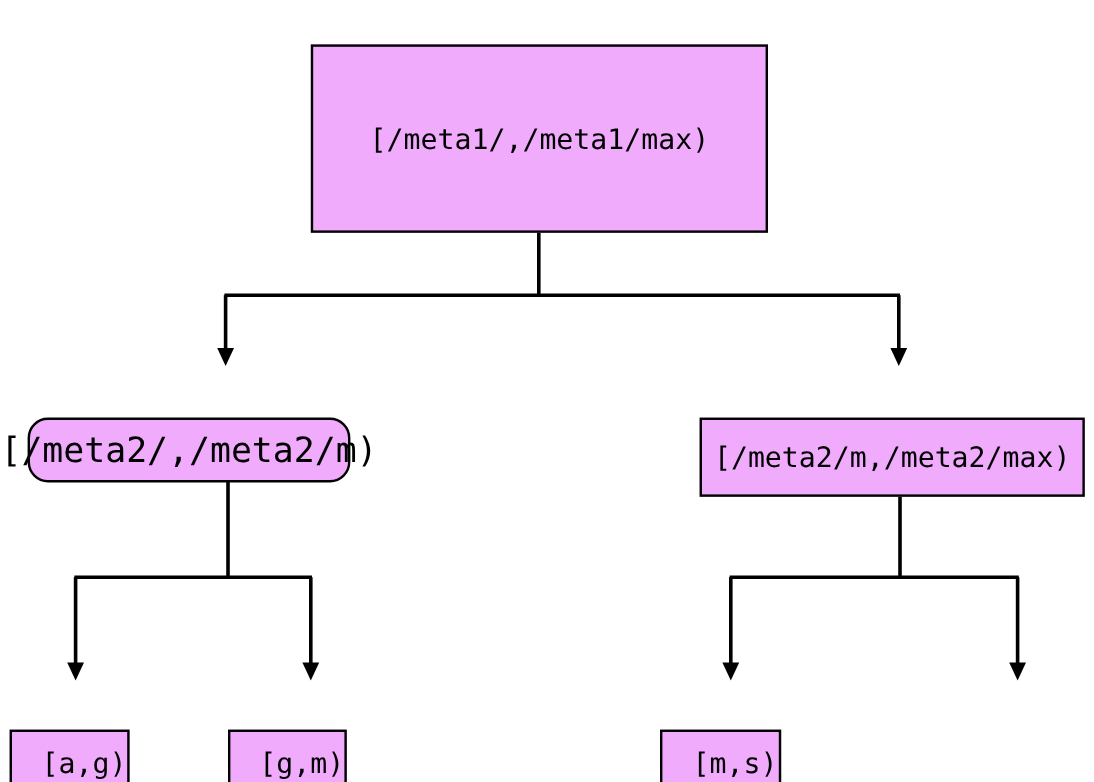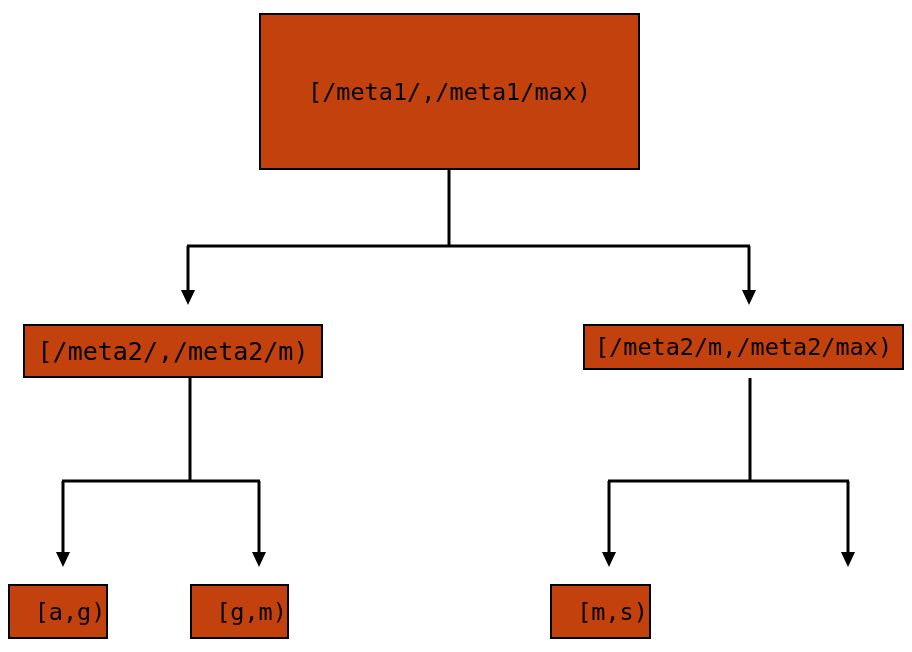--- a/index.html
+++ b/index.html
@@ -23,48 +23,50 @@
     left: 0;
     top: 0;
     width: 912px;
     height: 652px;
     pointer-events: none;
   }
   .node {
     position: absolute;
     box-sizing: border-box;
     border: 2px solid #000000;
-    background: #c2410c;
+    background: #f0abfc;
     display: flex;
     align-items: center;
     justify-content: center;
     color: #000000;
     font-family: "DejaVu Sans Mono", "Liberation Mono", monospace;
     white-space: pre;
     letter-spacing: 0px;
+    margin-top: 24px;
   }
   .node-root {
     left: 259px;
     top: 13px;
     width: 381px;
     height: 157px;
     font-size: 23.5px;
   }
   .node-l2-left {
     left: 23px;
     top: 324px;
-    width: 300px;
+    width: 269px;
     height: 54px;
-    font-size: 25px;
+    font-size: 29px;
+    border-radius: 17px;
   }
   .node-l2-right {
     left: 583px;
     top: 324px;
     width: 321px;
-    height: 46px;
+    height: 66px;
     font-size: 23.5px;
   }
   .node-leaf {
     top: 584px;
     height: 55px;
     font-size: 23.5px;
     padding-left: 24px;
   }
   .leaf-0 { left: 8px;   width: 100px; }
   .leaf-1 { left: 190px; width: 99px;  }

